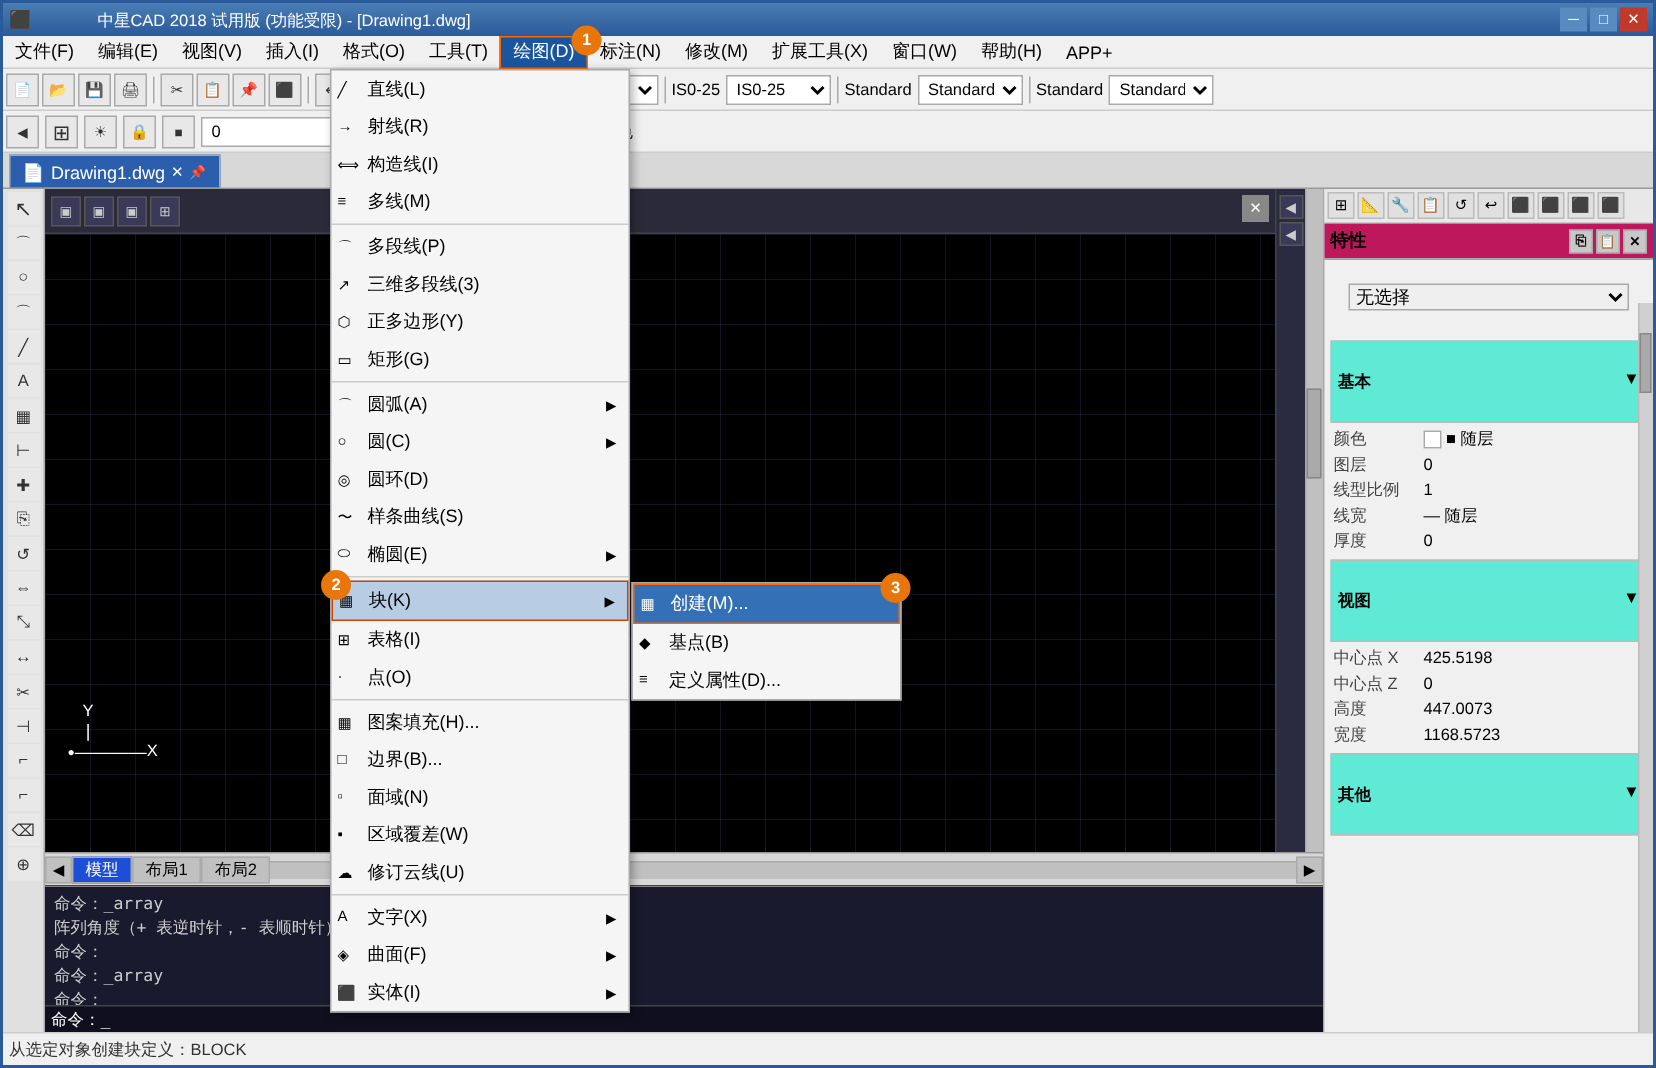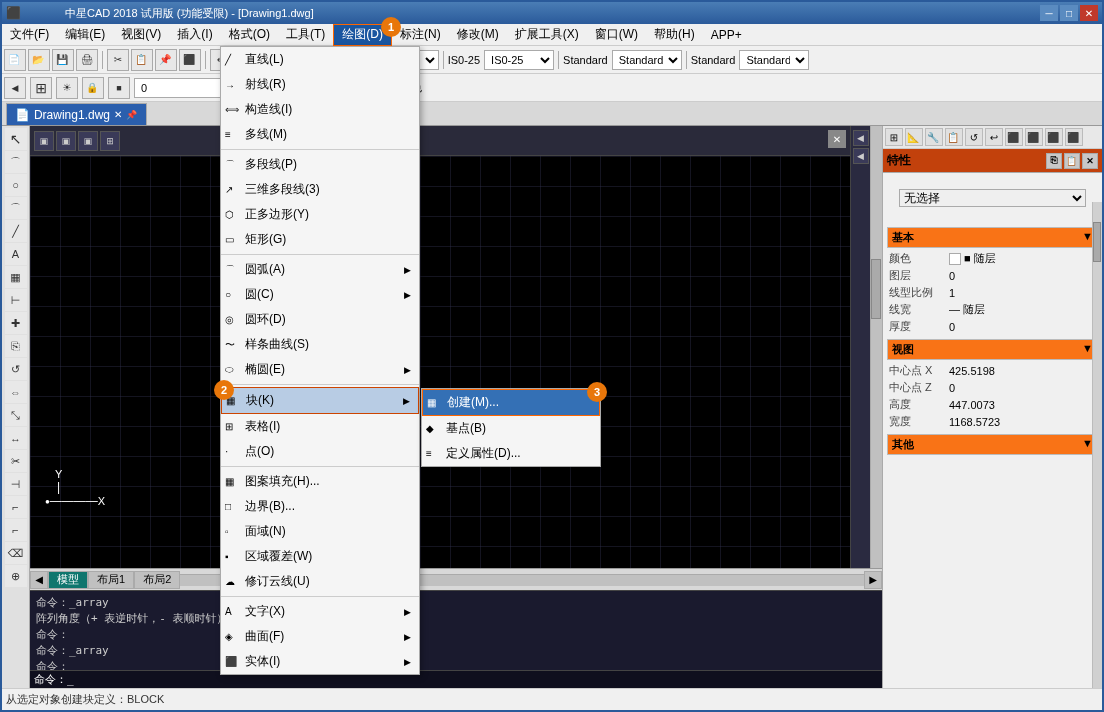--- a/index.html
+++ b/index.html
@@ -138,37 +138,37 @@
     
     #right-panel {
       width: 220px;
       background: #f0f0f0;
       border-left: 1px solid #aaa;
       display: flex;
       flex-direction: column;
     }
     #prop-header {
       height: 24px;
-      background: #c2410c;
+      background: #be185d;
       border-bottom: 1px solid #aaa;
       display: flex;
       align-items: center;
       justify-content: space-between;
       padding: 0 4px;
       font-size: 12px;
       font-weight: bold;
     }
     #prop-content {
       flex: 1;
       overflow-y: auto;
       padding: 4px;
     }
     .prop-section-header {
-      background: #f97316;
-      padding: 2px 4px;
+      background: #5eead4;
+      padding: 19px 4px;
       font-weight: bold;
       font-size: 11px;
       border: 1px solid #bbb;
       display: flex;
       justify-content: space-between;
       margin-bottom: 2px;
     }
     .prop-row {
       display: flex;
       align-items: center;
@@ -192,21 +192,21 @@
     .canvas-tab {
       height: 18px;
       padding: 0 8px;
       background: #c0c0c0;
       border: 1px solid #aaa;
       font-size: 11px;
       cursor: pointer;
       display: flex;
       align-items: center;
     }
-    .canvas-tab.active { background: #0f766e; color: white; }
+    .canvas-tab.active { background: #1d4ed8; color: white; }
 
     
     #cmdline-area {
       height: 80px;
       background: #1a1a2e;
       border-top: 1px solid #444;
       padding: 4px 6px;
       font-family: Consolas, monospace;
       font-size: 11px;
       color: #cccccc;

